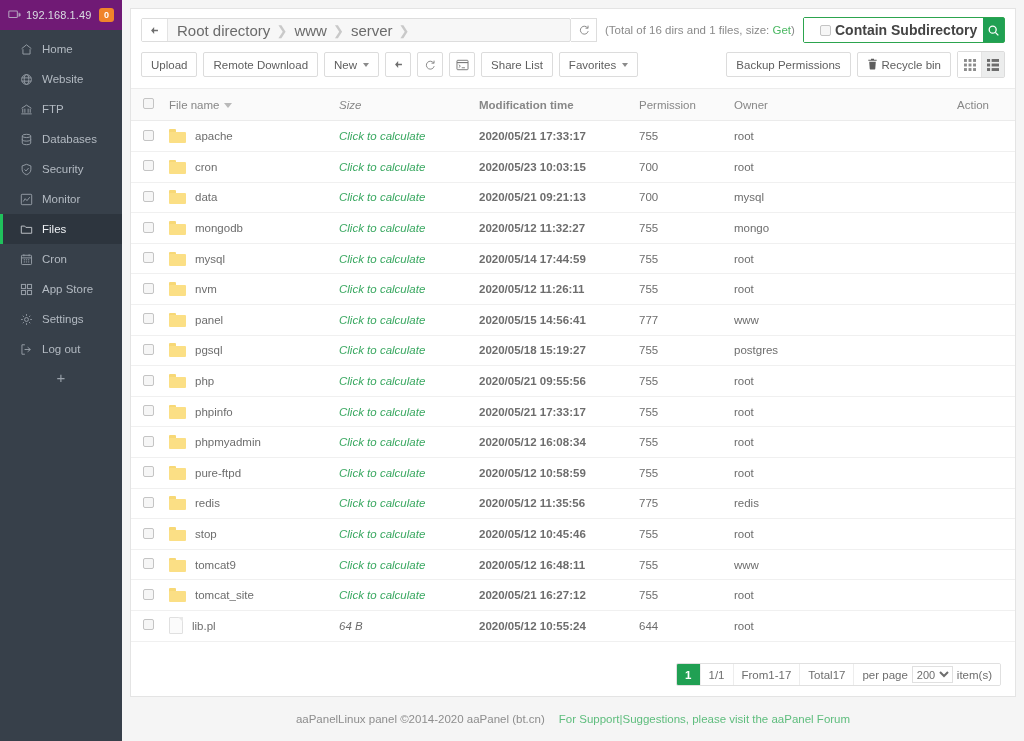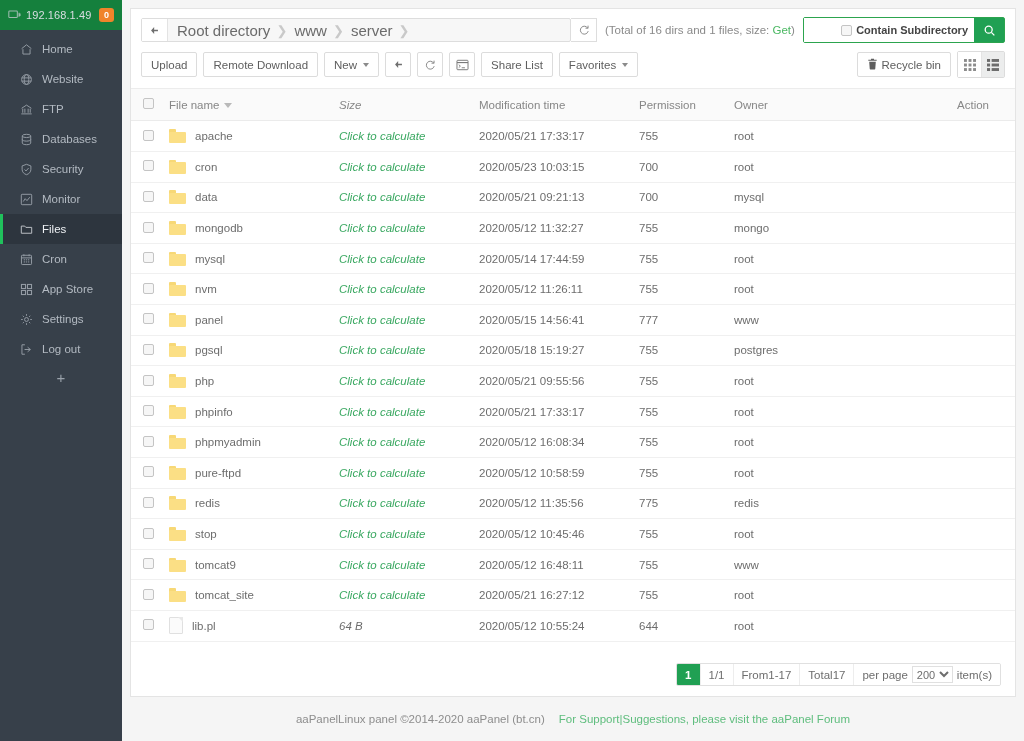--- a/index.html
+++ b/index.html
@@ -16,21 +16,21 @@
   .sidebar {
     width: 122px; height: 741px;
     background: #37404a;
     flex: 0 0 122px;
     position: relative;
   }
   .sb-logo {
     height: 30px;
     display: flex; align-items: center;
     padding: 0 8px;
-    background: #15803d;
+    background: #701a75;
     color: #d9dde2;
     font-size: 11px;
     gap: 5px;
   }
   .sb-logo .ip { flex: 1; letter-spacing: .1px; }
   .badge {
     background: #f0842a; color: #fff;
     border-radius: 3px;
     font-size: 9px; font-weight: bold;
     padding: 1px 5px;
@@ -133,21 +133,21 @@
   .searchwrap input {
     border: none; outline: none;
     flex: 1; min-width: 0;
     padding: 0 4px 0 6px;
     font-family: "Liberation Sans", sans-serif;
     font-size: 11.5px;
   }
   .sub-chk {
     display: flex; align-items: center; gap: 4px;
     padding: 0 6px;
-    font-size: 11px; font-weight: bold; color: #444;
+    font-size: 14px; font-weight: bold; color: #444;
     white-space: nowrap; cursor: pointer;
   }
   .cb {
     width: 11px; height: 11px;
     border: 1px solid #c4c4c4; background: #f6f6f6;
     border-radius: 2px; display: inline-block;
     flex: 0 0 11px;
   }
   .search-btn {
     width: 30px; background: #20a053;
@@ -207,21 +207,21 @@
     background: #fafafa;
     color: #878787; font-weight: normal;
     font-size: 11.5px;
     text-align: left;
     padding: 9px 0;
     border-bottom: 1px solid #ebebeb;
   }
   .c-chk   { width: 38px; padding-left: 12px !important; }
   .c-name  { width: 170px; }
   .c-size  { width: 140px; font-style: italic; }
-  .c-time  { width: 160px; }
+  .c-time  { width: 160px; font-weight: bold; }
   .c-perm  { width: 95px; }
   .c-owner { width: 150px; }
   .c-act   { text-align: right !important; padding-right: 26px !important; }
   .sortcaret {
     width: 0; height: 0; display: inline-block;
     border-left: 4px solid transparent;
     border-right: 4px solid transparent;
     border-top: 5px solid #b9b9b9;
     margin-left: 4px; vertical-align: 1px;
   }
@@ -488,20 +488,21 @@
               <path d="M1.2 4h13.6" stroke-width="1.4"></path>
             <path d="M3.4 6.6 5.4 8.4 3.4 10.2M7 10.4h4" stroke-width="1.1"></path>
           </svg>
         </div>
         <div class="btn">Share List</div>
         <div class="btn">
           <span>Favorites</span>
             <i class="caret"></i>
         </div>
         <div class="tb-right">
+          <div class="btn">Backup Permissions</div>
           <div class="btn">
             <span>
               <svg width="11" height="12" viewBox="0 0 14 16" fill="#5e5e5e">
                 <path d="M5 1h4v1.4h3.6v1.4H1.4V2.4H5z"></path>
                 <path d="M2.6 5h8.8l-.7 9.4a.9.9 0 0 1-.9.8H4.2a.9.9 0 0 1-.9-.8z"></path>
               </svg>
             </span>
             <span>Recycle bin</span>
           </div>
           <div class="viewgroup">

